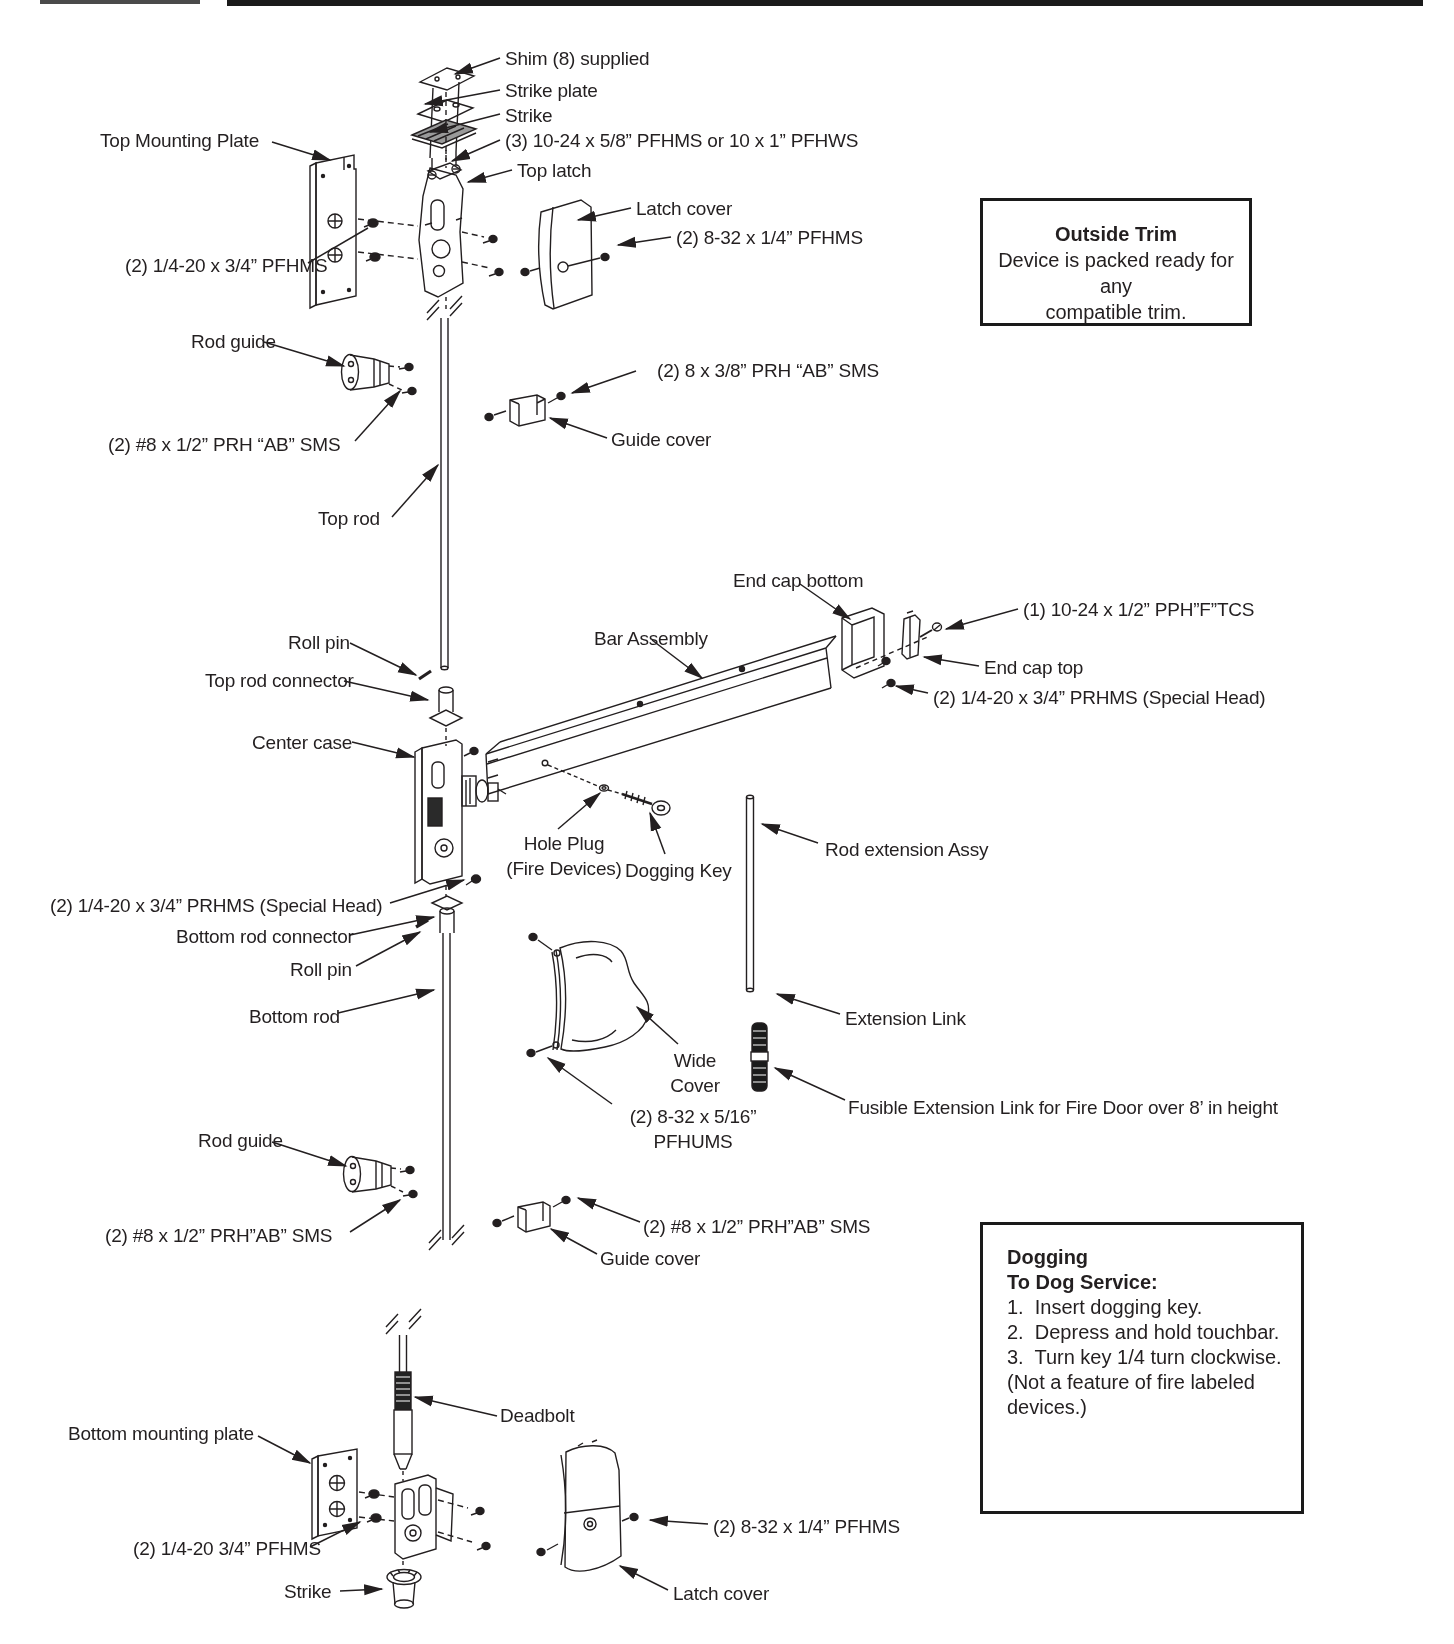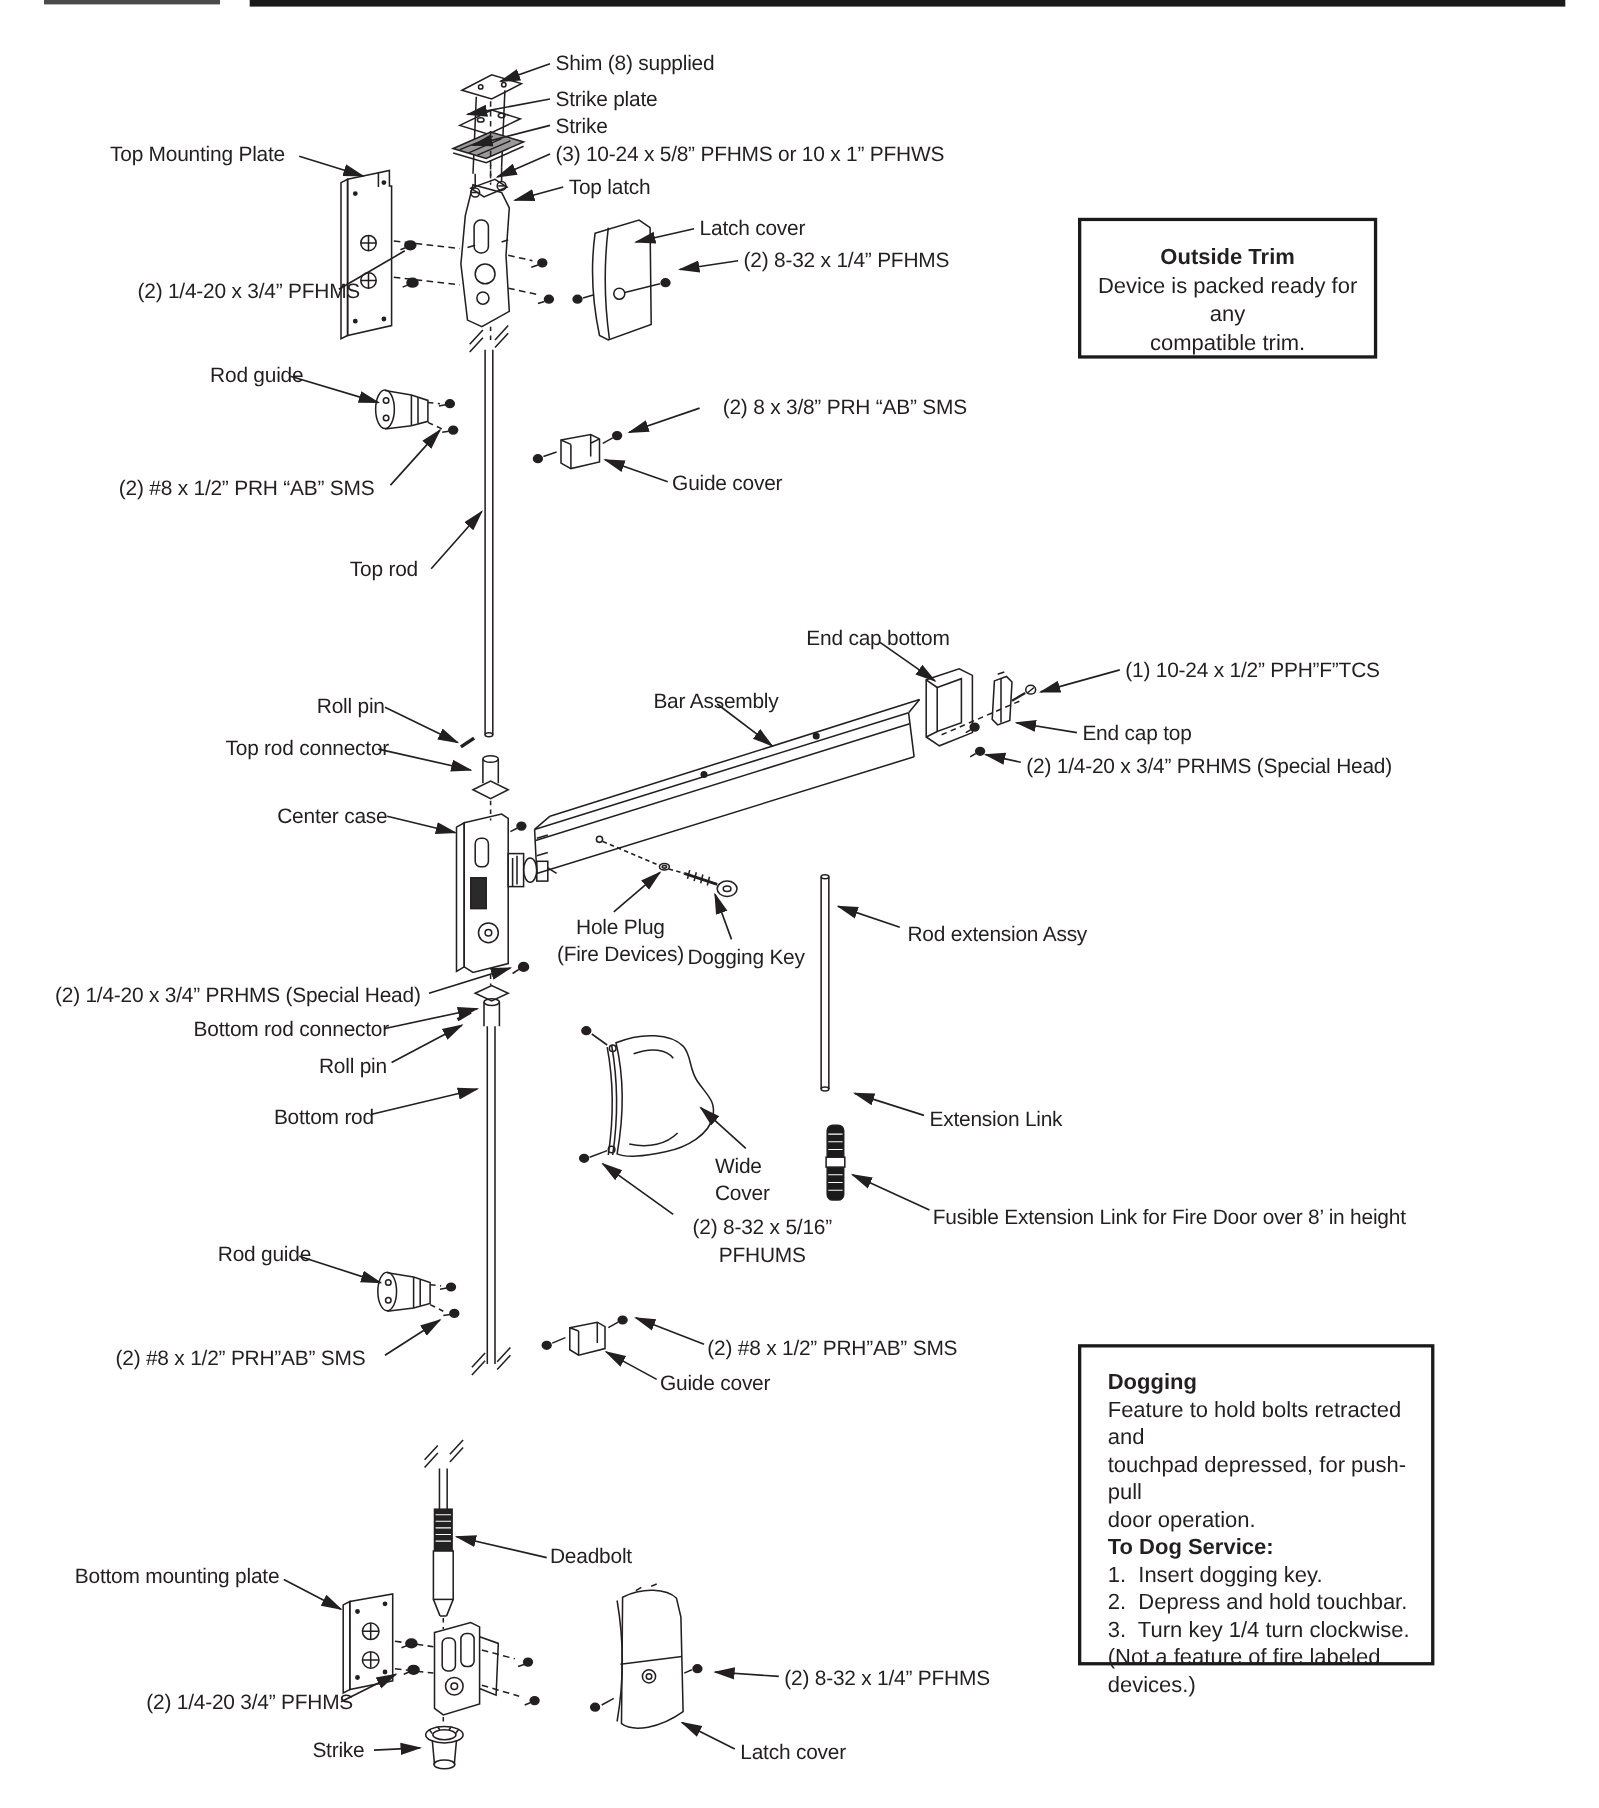--- a/index.html
+++ b/index.html
@@ -392,21 +392,21 @@
       <div class="part-label" style="left: 205px; top: 668px;">Top rod connector</div>
       <div class="part-label" style="left: 252px; top: 730px;">Center case</div>
       <div class="part-label" style="left: 506px; top: 831px; width: 116px; text-align: center;">Hole Plug
 (Fire Devices)</div>
       <div class="part-label" style="left: 625px; top: 858px;">Dogging Key</div>
       <div class="part-label" style="left: 825px; top: 837px;">Rod extension Assy</div>
       <div class="part-label" style="left: 50px; top: 893px;">(2) 1/4-20 x 3/4” PRHMS (Special Head)</div>
       <div class="part-label" style="left: 176px; top: 924px;">Bottom rod connector</div>
       <div class="part-label" style="left: 290px; top: 957px;">Roll pin</div>
       <div class="part-label" style="left: 249px; top: 1004px;">Bottom rod</div>
-      <div class="part-label" style="left: 650px; top: 1048px; width: 90px; text-align: left;">Wide
+      <div class="part-label" style="left: 650px; top: 1048px; width: 90px; text-align: center;">Wide
 Cover</div>
       <div class="part-label" style="left: 618px; top: 1104px; width: 150px; text-align: center;">(2) 8-32 x 5/16”
 PFHUMS</div>
       <div class="part-label" style="left: 845px; top: 1006px;">Extension Link</div>
       <div class="part-label" style="left: 848px; top: 1095px;">Fusible Extension Link for Fire Door over 8’ in height</div>
       <div class="part-label" style="left: 198px; top: 1128px;">Rod guide</div>
       <div class="part-label" style="left: 105px; top: 1223px;">(2) #8 x 1/2” PRH”AB” SMS</div>
       <div class="part-label" style="left: 643px; top: 1214px;">(2) #8 x 1/2” PRH”AB” SMS</div>
       <div class="part-label" style="left: 600px; top: 1246px;">Guide cover</div>
       <div class="part-label" style="left: 500px; top: 1403px;">Deadbolt</div>
@@ -418,23 +418,20 @@
     </div>
 
   <div class="note-box outside-trim">
     <span class="bx-title">Outside Trim</span>
     <div class="desc" style="white-space:pre-line;">Device is packed ready for any
 compatible trim.</div>
   </div>
 
   <div class="note-box dogging">
     <span class="bx-title">Dogging</span>
-    <div class="desc">Feature to hold bolts retracted and
-touchpad depressed, for push-pull
-door operation.</div>
     <div class="svc-title">To Dog Service:</div>
     <div class="steps">
         <div>1.  Insert dogging key.</div>
         <div>2.  Depress and hold touchbar.</div>
         <div>3.  Turn key 1/4 turn clockwise.</div>
       </div>
     <div>(Not a feature of fire labeled devices.)</div>
   </div>
 
 </div>

